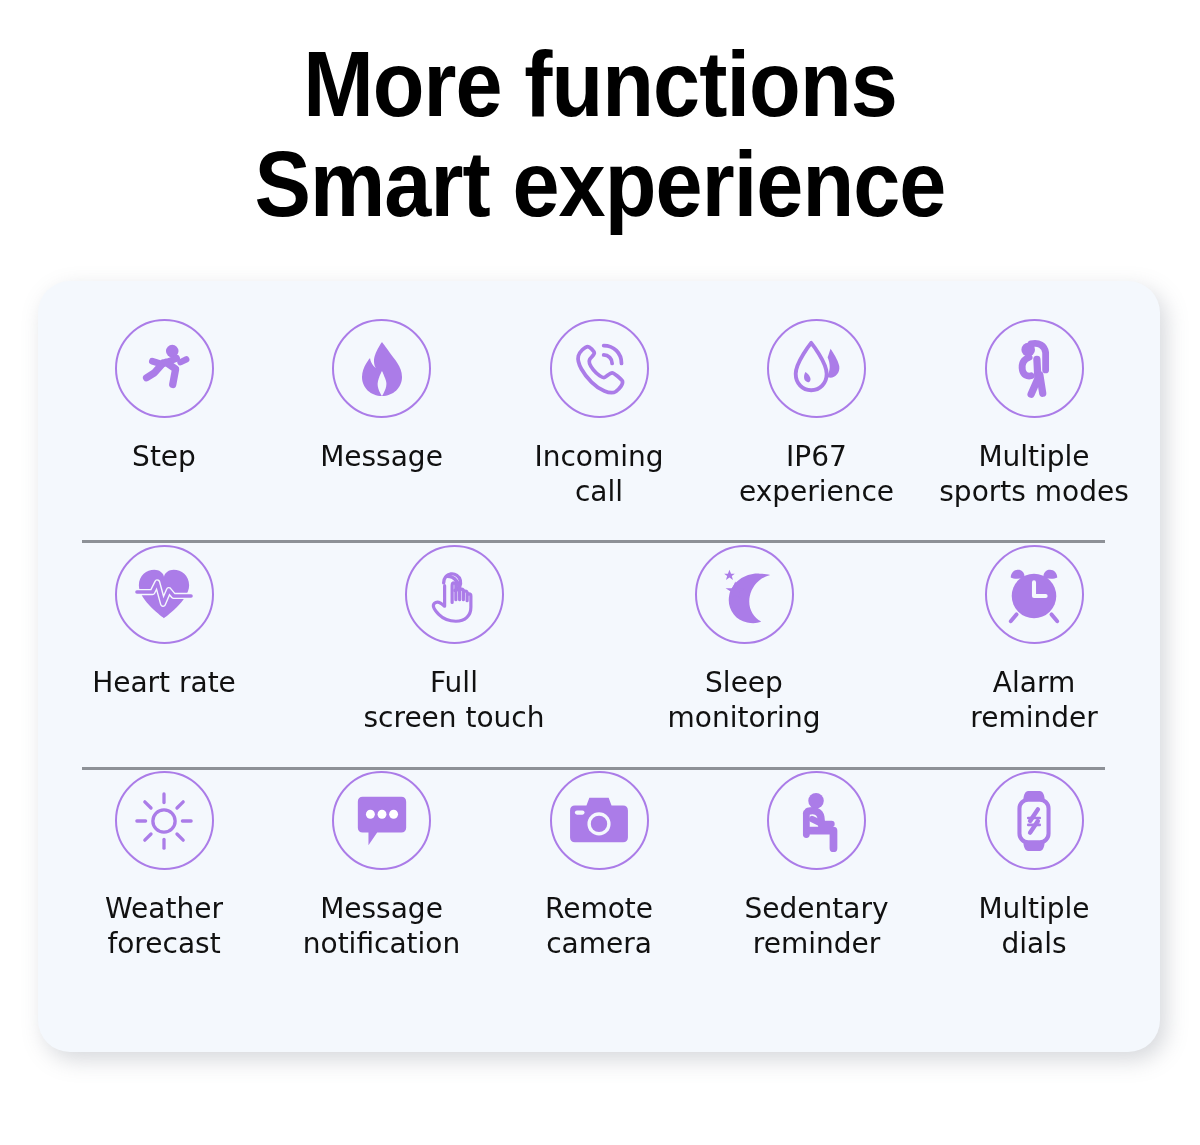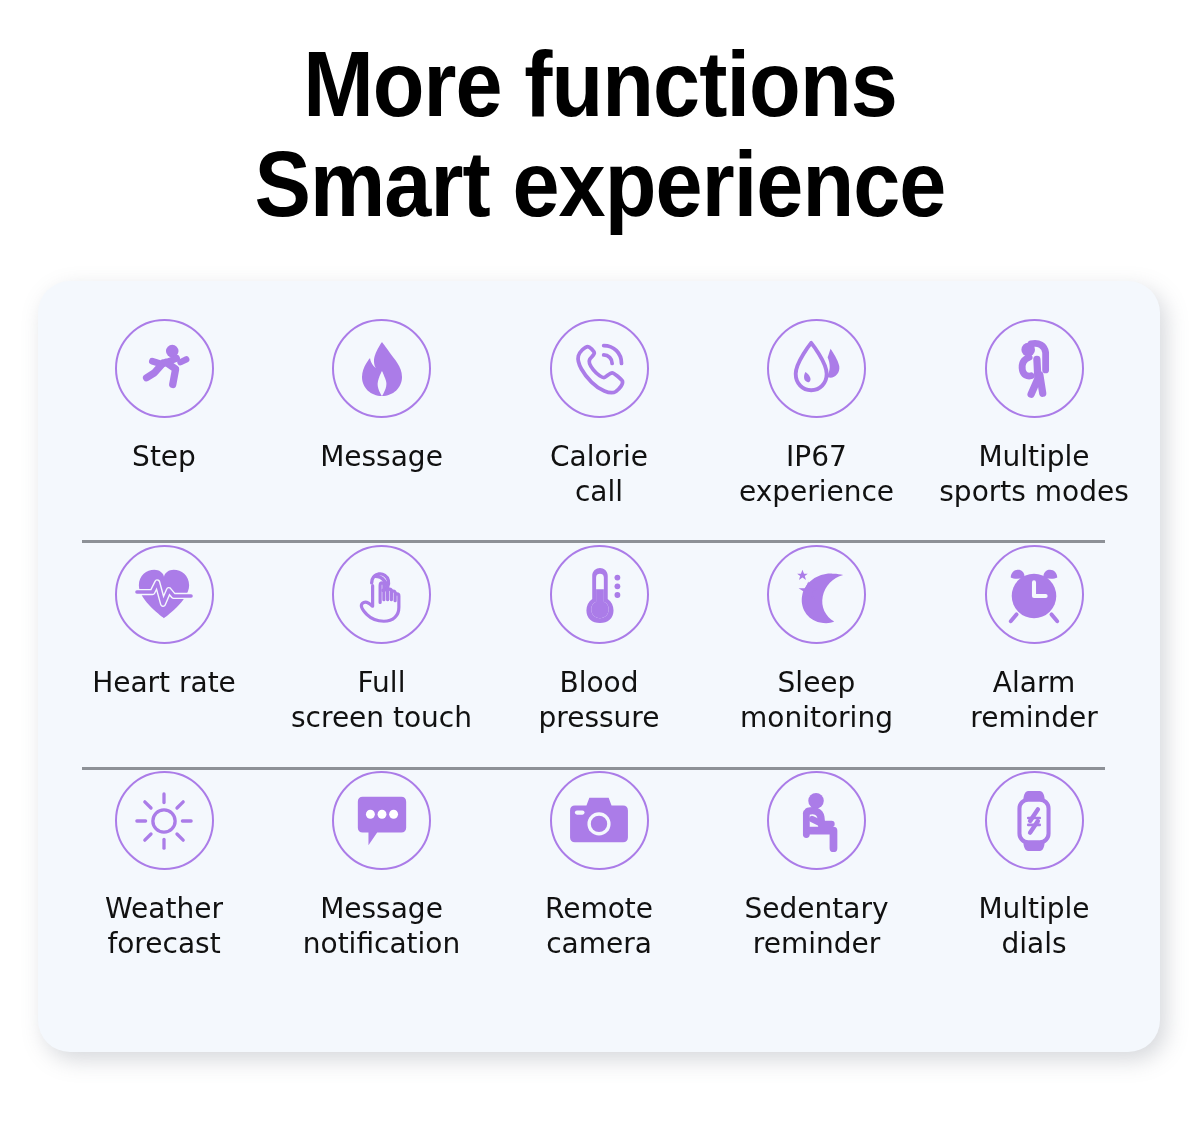--- a/index.html
+++ b/index.html
@@ -166,21 +166,21 @@
         </div>
 
         <div class="cell">
           <div class="icon-circle">
             <svg width="60" height="60" viewBox="0 0 64 64" fill="none">
               <path d="M20 8 C17 8 11 14 10 18 C8 26 16 38 24 46 C32 54 44 60 50 56 C54 53 58 48 57 45 C56 43 48 36 46 36 C44 36 40 40 38 41 C36 42 30 38 26 33 C22 28 21 24 22 22 C23 20 27 17 27 15 C27 13 22 8 20 8 Z" stroke="#ab7ce8" stroke-width="4" stroke-linejoin="round" fill="none"></path>
               <path d="M37 17 C42 17 46 21 46 26" stroke="#ab7ce8" stroke-width="4" stroke-linecap="round" fill="none"></path>
               <path d="M37 7 C48 7 56 15 56 26" stroke="#ab7ce8" stroke-width="4" stroke-linecap="round" fill="none"></path>
             </svg>
           </div>
-          <div class="cell-label">Calorie
+          <div class="cell-label">Incoming
 call</div>
         </div>
 
         <div class="cell">
           <div class="icon-circle">
             <svg width="62" height="60" viewBox="0 0 64 62" fill="none">
               <path d="M46 10 C46 10 54 21 55 28 C56 35 51 40 46 40 C44 40 42 39 42 39 C46 33 46 26 43 19 C43 19 45 13 46 10 Z" fill="#ab7ce8"></path>
               <path d="M26 4 C26 4 10 24 10 36 C10 46 17 53 26 53 C35 53 42 46 42 36 C42 24 26 4 26 4 Z" stroke="#ab7ce8" stroke-width="4" stroke-linejoin="round" fill="none"></path>
               <path d="M20 34 C18 38 18 42 21 44 C24 46 26 43 25 40 C24 37 22 35 20 34 Z" fill="#ab7ce8"></path>
             </svg>
@@ -223,34 +223,20 @@
             <svg width="60" height="60" viewBox="0 0 64 64" fill="none">
               <path d="M21 19 A9 9 0 1 1 33 27" stroke="#ab7ce8" stroke-width="3.6" stroke-linecap="round" fill="none"></path>
               <path d="M24 12 A12.5 12.5 0 0 1 37 27" stroke="#ab7ce8" stroke-width="3.6" stroke-linecap="round" fill="none"></path>
               <path d="M22 22 L22 44 C18 40 14 38 11 41 C8 44 12 49 16 53 C21 58 26 60 34 60 C44 60 50 54 50 45 L50 33 C50 30 46 30 46 33 L46 38 L46 30 C46 27 42 27 42 30 L42 37 L42 28 C42 25 38 25 38 28 L38 37 L38 22 C38 19 34 19 34 22 L34 37 L34 22 C34 18 30 18 30 22 L30 40" stroke="#ab7ce8" stroke-width="3.4" stroke-linecap="round" stroke-linejoin="round" fill="none"></path>
             </svg>
           </div>
           <div class="cell-label">Full
 screen touch</div>
         </div>
 
-        <div class="cell">
-          <div class="icon-circle">
-            <svg width="58" height="62" viewBox="0 0 58 64" fill="none">
-              <path d="M22 12 C22 7 26 4 30 4 C34 4 38 7 38 12 L38 36 C42 39 44 43 44 48 C44 56 38 61 30 61 C22 61 16 56 16 48 C16 43 18 39 22 36 Z" fill="#ab7ce8"></path>
-              <path d="M26 14 C26 11 28 10 30 10 C32 10 34 11 34 14 L34 39 C38 41 39 44 39 47 C39 52 35 56 30 56 C25 56 21 52 21 47 C21 44 22 41 26 39 Z" fill="#f4f8fd"></path>
-              <path d="M26 26 L34 26 L34 39 C38 41 39 44 39 47 C39 52 35 56 30 56 C25 56 21 52 21 47 C21 44 22 41 26 39 Z" fill="#ab7ce8"></path>
-              <circle cx="48" cy="14" r="3" fill="#ab7ce8"></circle>
-              <circle cx="48" cy="23" r="3" fill="#ab7ce8"></circle>
-              <circle cx="48" cy="32" r="3" fill="#ab7ce8"></circle>
-            </svg>
-          </div>
-          <div class="cell-label">Blood
-pressure</div>
-        </div>
 
         <div class="cell">
           <div class="icon-circle">
             <svg width="62" height="62" viewBox="0 0 64 64" fill="none">
               <path d="M50 8 C40 13 34 23 34 34 C34 45 41 54 51 57 C47 60 42 61 37 61 C23 61 13 50 13 37 C13 23 25 11 39 9 C43 8 47 8 50 8 Z" fill="#ab7ce8" transform="translate(4,-1) rotate(12 32 34)"></path>
               <path d="M23 18 L26 25 L33 25 L27 29 L29 36 L23 32 L17 36 L19 29 L13 25 L20 25 Z" fill="#ab7ce8"></path>
               <path d="M17 6 L18.6 10 L22.5 10 L19.4 12.5 L20.6 16.5 L17 14 L13.4 16.5 L14.6 12.5 L11.5 10 L15.4 10 Z" fill="#ab7ce8"></path>
             </svg>
           </div>
           <div class="cell-label">Sleep

